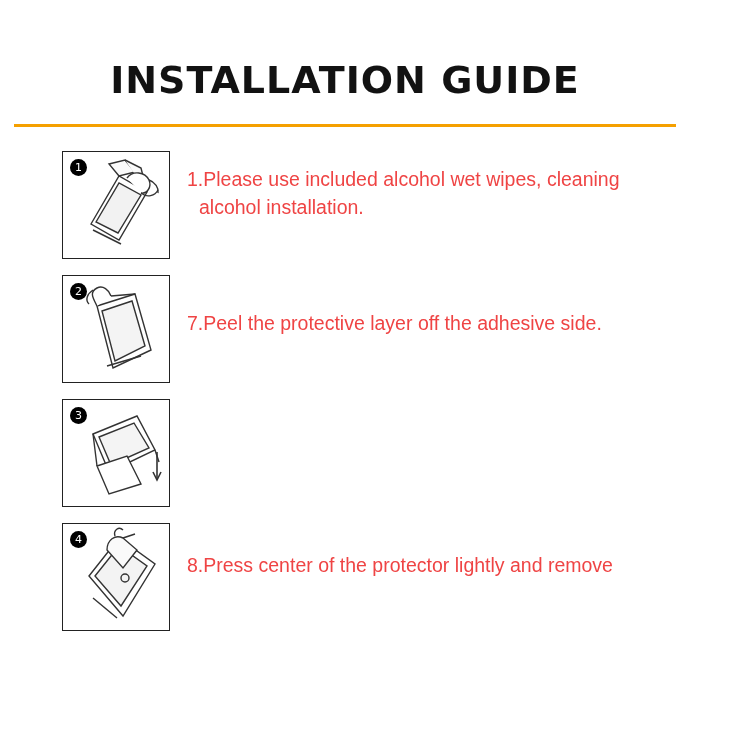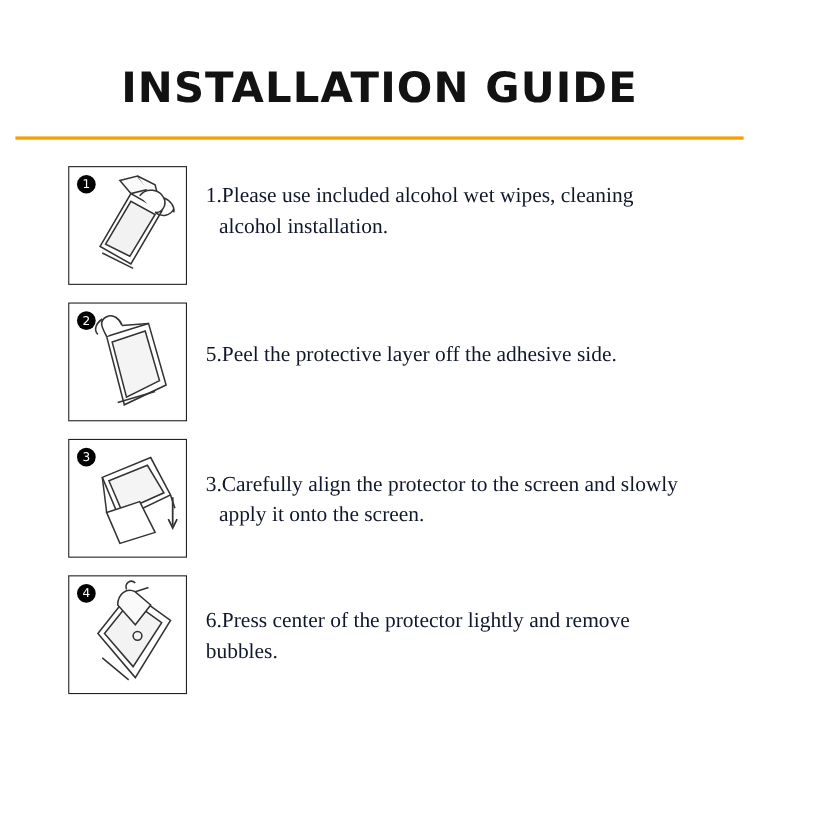--- a/index.html
+++ b/index.html
@@ -73,22 +73,22 @@
   }
   .thumb svg {
     position: absolute;
     left: 0;
     top: 0;
   }
   .text {
     padding-left: 17px;
     font-size: 19.5px;
     line-height: 28px;
-    color: #0f172a;
-    font-family: Liberation Serif, serif;
+    color: #ef4444;
+    font-family: Liberation Sans, sans-serif;
     max-width: 520px;
   }
   .step-1 .text { padding-top: 14px; }
   .step-2 .text { padding-top: 34px; }
   .step-3 .text { padding-top: 28px; }
   .step-4 .text { padding-top: 28px; }
   .text .line2 { display: block; }
   .indent { display: inline-block; width: 12px; }
 </style>
 </head>
@@ -131,60 +131,55 @@
             <polygon points="34,30 72,18 88,74 50,92" fill="#ffffff"></polygon>
             <polygon points="39,35 69,25 82,70 52,85" fill="#f4f4f4"></polygon>
             <path d="M34,30 C30,22 26,16 34,12 C40,9 46,14 48,20" fill="#ffffff"></path>
             <path d="M48,20 L72,18"></path>
             <path d="M30,14 C24,18 22,24 26,28"></path>
             <path d="M44,90 L78,80"></path>
           </g>
         </svg>
       </div>
       <div class="text">
-        <span>5.Peel the protective layer off the adhesive side.</span>
+        <span>7.Peel the protective layer off the adhesive side.</span>
       </div>
     </div>
 
     <div class="step step-3">
       <div class="thumb">
         <div class="badge">3</div>
         <svg width="108" height="108" viewBox="0 0 108 108">
           <g fill="none" stroke="#333" stroke-width="1.4">
             <polygon points="30,34 74,16 92,50 46,72" fill="#ffffff"></polygon>
             <polygon points="36,37 71,23 86,48 48,65" fill="#f4f4f4"></polygon>
             <polygon points="34,66 64,56 78,84 46,94" fill="#ffffff"></polygon>
             <path d="M30,34 L34,66"></path>
             <path d="M92,50 L96,62" stroke-dasharray="0"></path>
             <path d="M94,52 L94,78" stroke-width="1.6"></path>
             <path d="M90,72 L94,80 L98,72" stroke-width="1.6"></path>
           </g>
         </svg>
-      </div>
-      <div class="text">
-        <span>3.Carefully align the protector to  the screen and slowly</span>
-        <span class="line2"><span class="indent"></span><span>apply it onto the screen.</span></span>
       </div>
     </div>
 
     <div class="step step-4">
       <div class="thumb">
         <div class="badge">4</div>
         <svg width="108" height="108" viewBox="0 0 108 108">
           <g fill="none" stroke="#333" stroke-width="1.4">
             <polygon points="26,52 56,14 92,40 60,92" fill="#ffffff"></polygon>
             <polygon points="32,52 56,22 84,42 58,82" fill="#f3f3f3"></polygon>
             <path d="M44,26 C44,16 52,10 60,14 L74,26 L60,44 Z" fill="#fafafa"></path>
             <path d="M52,12 C50,6 56,2 60,6"></path>
             <path d="M60,14 L72,10"></path>
             <path d="M30,74 L54,94"></path>
             <circle cx="62" cy="54" r="4"></circle>
           </g>
         </svg>
       </div>
       <div class="text">
-        <span>6.Press center of the protector lightly and remove</span>
-        <span class="line2"><span>bubbles.</span></span>
+        <span>8.Press center of the protector lightly and remove</span>
       </div>
     </div>
 
   </div>
 </div>
 
 </body></html>

